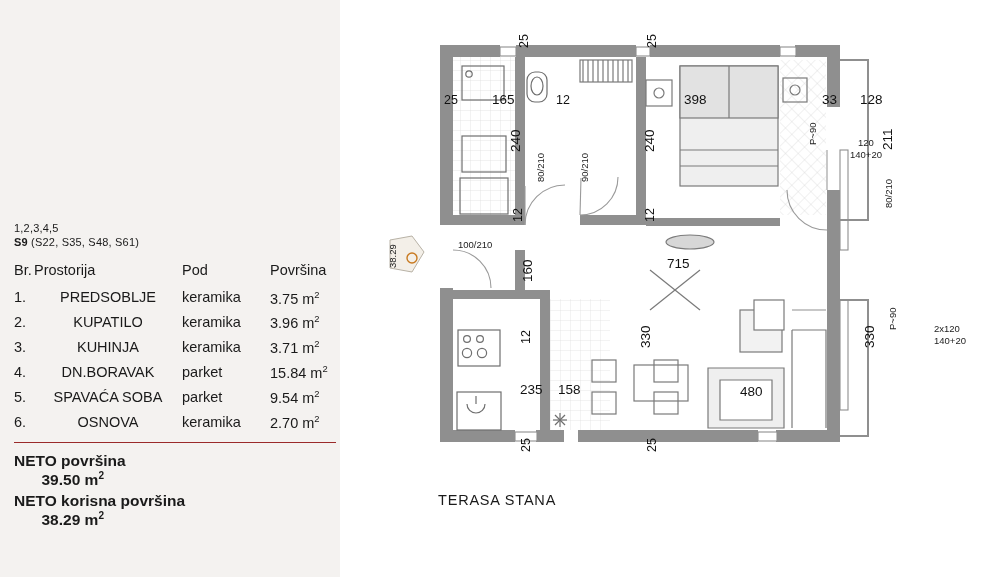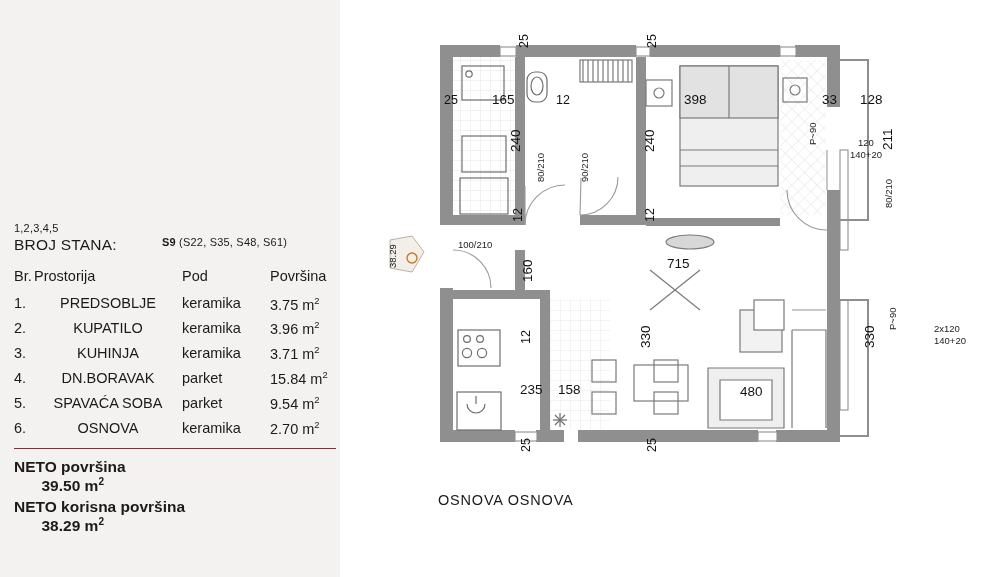--- a/index.html
+++ b/index.html
@@ -55,21 +55,20 @@
 <body>
 
 <div id="info-panel">
   <div id="info-inner">
 
     <div class="rowline hdr-row" id="sprat-row">
       <div class="val">1,2,3,4,5</div>
     </div>
 
     <div class="rowline hdr-row" id="broj-row">
-      <div class="lbl">BROJ STANA:</div>
       <div class="val">
         <span class="s9">S9</span><span> (S22, S35, S48, S61)</span>
       </div>
     </div>
 
     <table id="rooms">
       <thead>
         <tr>
           <th class="c-br">Br.</th>
           <th class="c-name">Prostorija</th>
@@ -313,14 +312,14 @@
       <text class="dimtxt-b" x="400" y="396">480</text>
       <text class="dimtxt-s" x="594" y="332">2x120</text>
       <text class="dimtxt-s" x="594" y="344">140+20</text>
       <text class="dimtxt-s" x="556" y="330" transform="rotate(-90 556 330)">P~90</text>
       <text class="dimtxt" x="190" y="452" transform="rotate(-90 190 452)">25</text>
       <text class="dimtxt" x="316" y="452" transform="rotate(-90 316 452)">25</text>
       <text class="dimtxt" x="316" y="60" transform="rotate(-90 316 60)" opacity="0">25</text>
     </g>
   </svg>
 
-  <div id="caption">OSNOVA OSNOVA</div>
+  <div id="caption">TERASA STANA</div>
 </div>
 
 </body></html>

